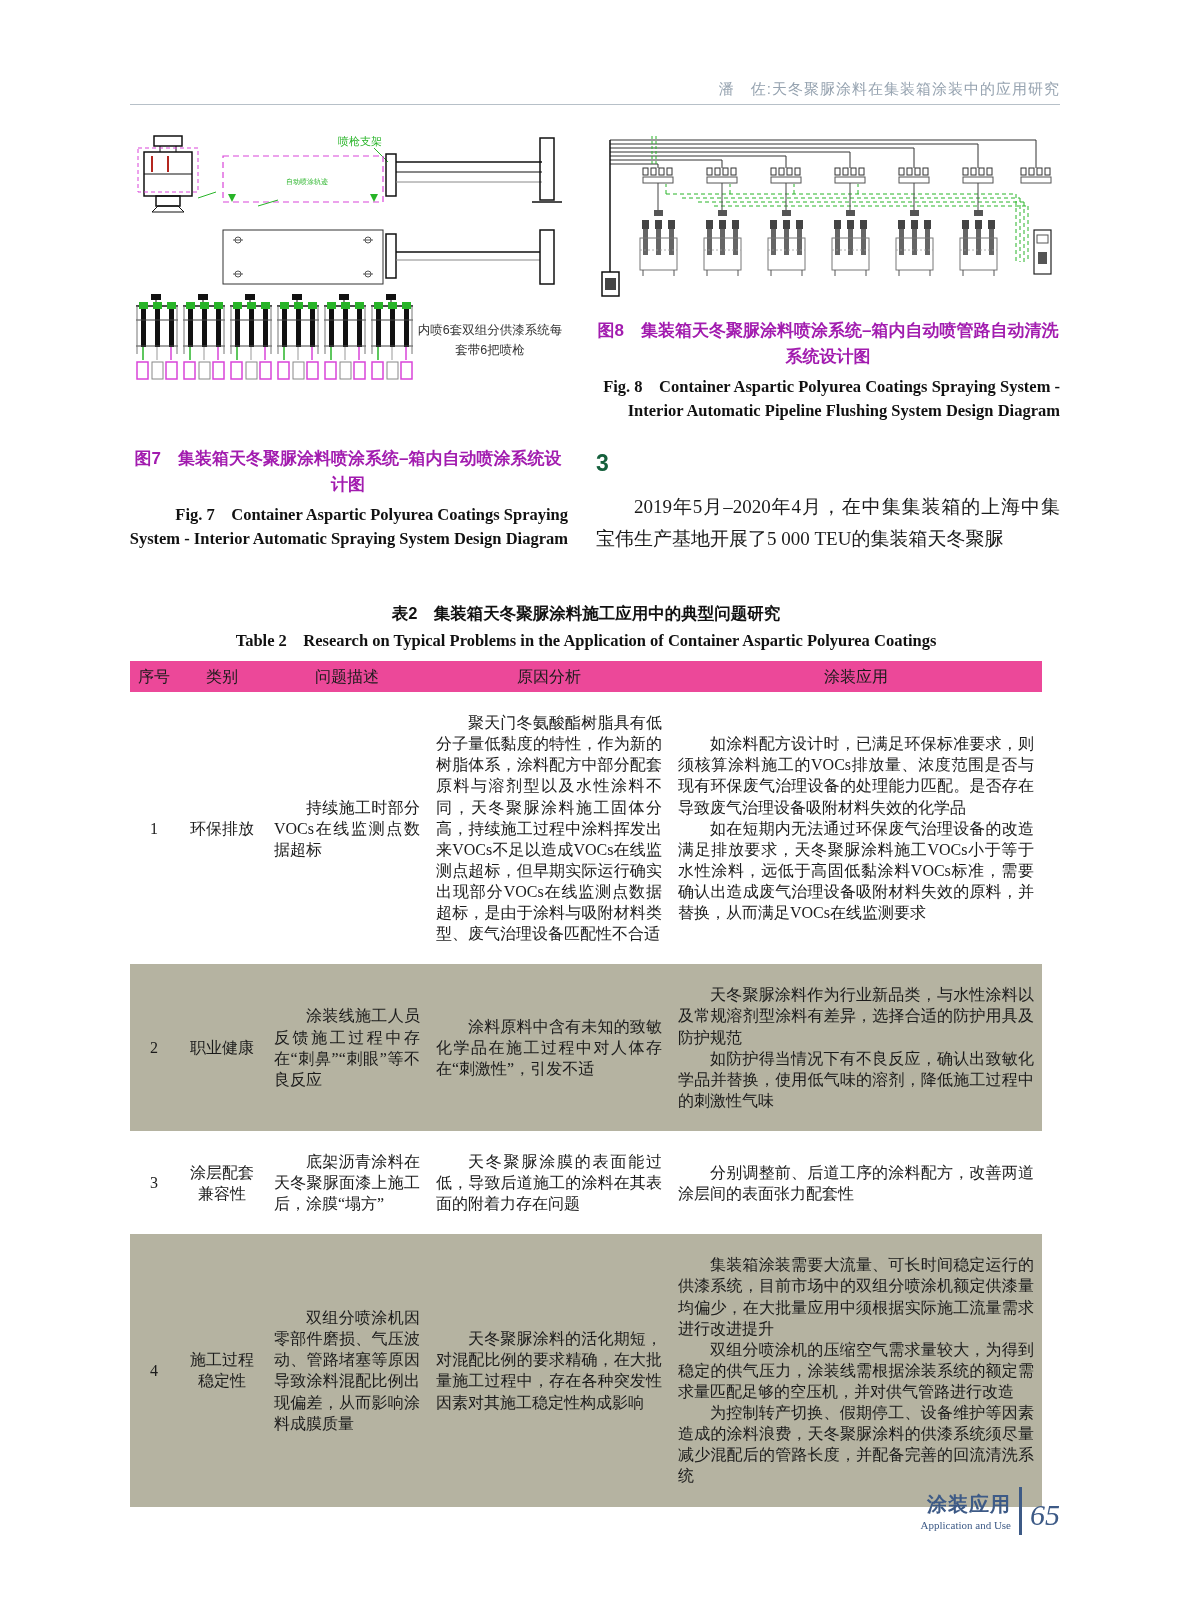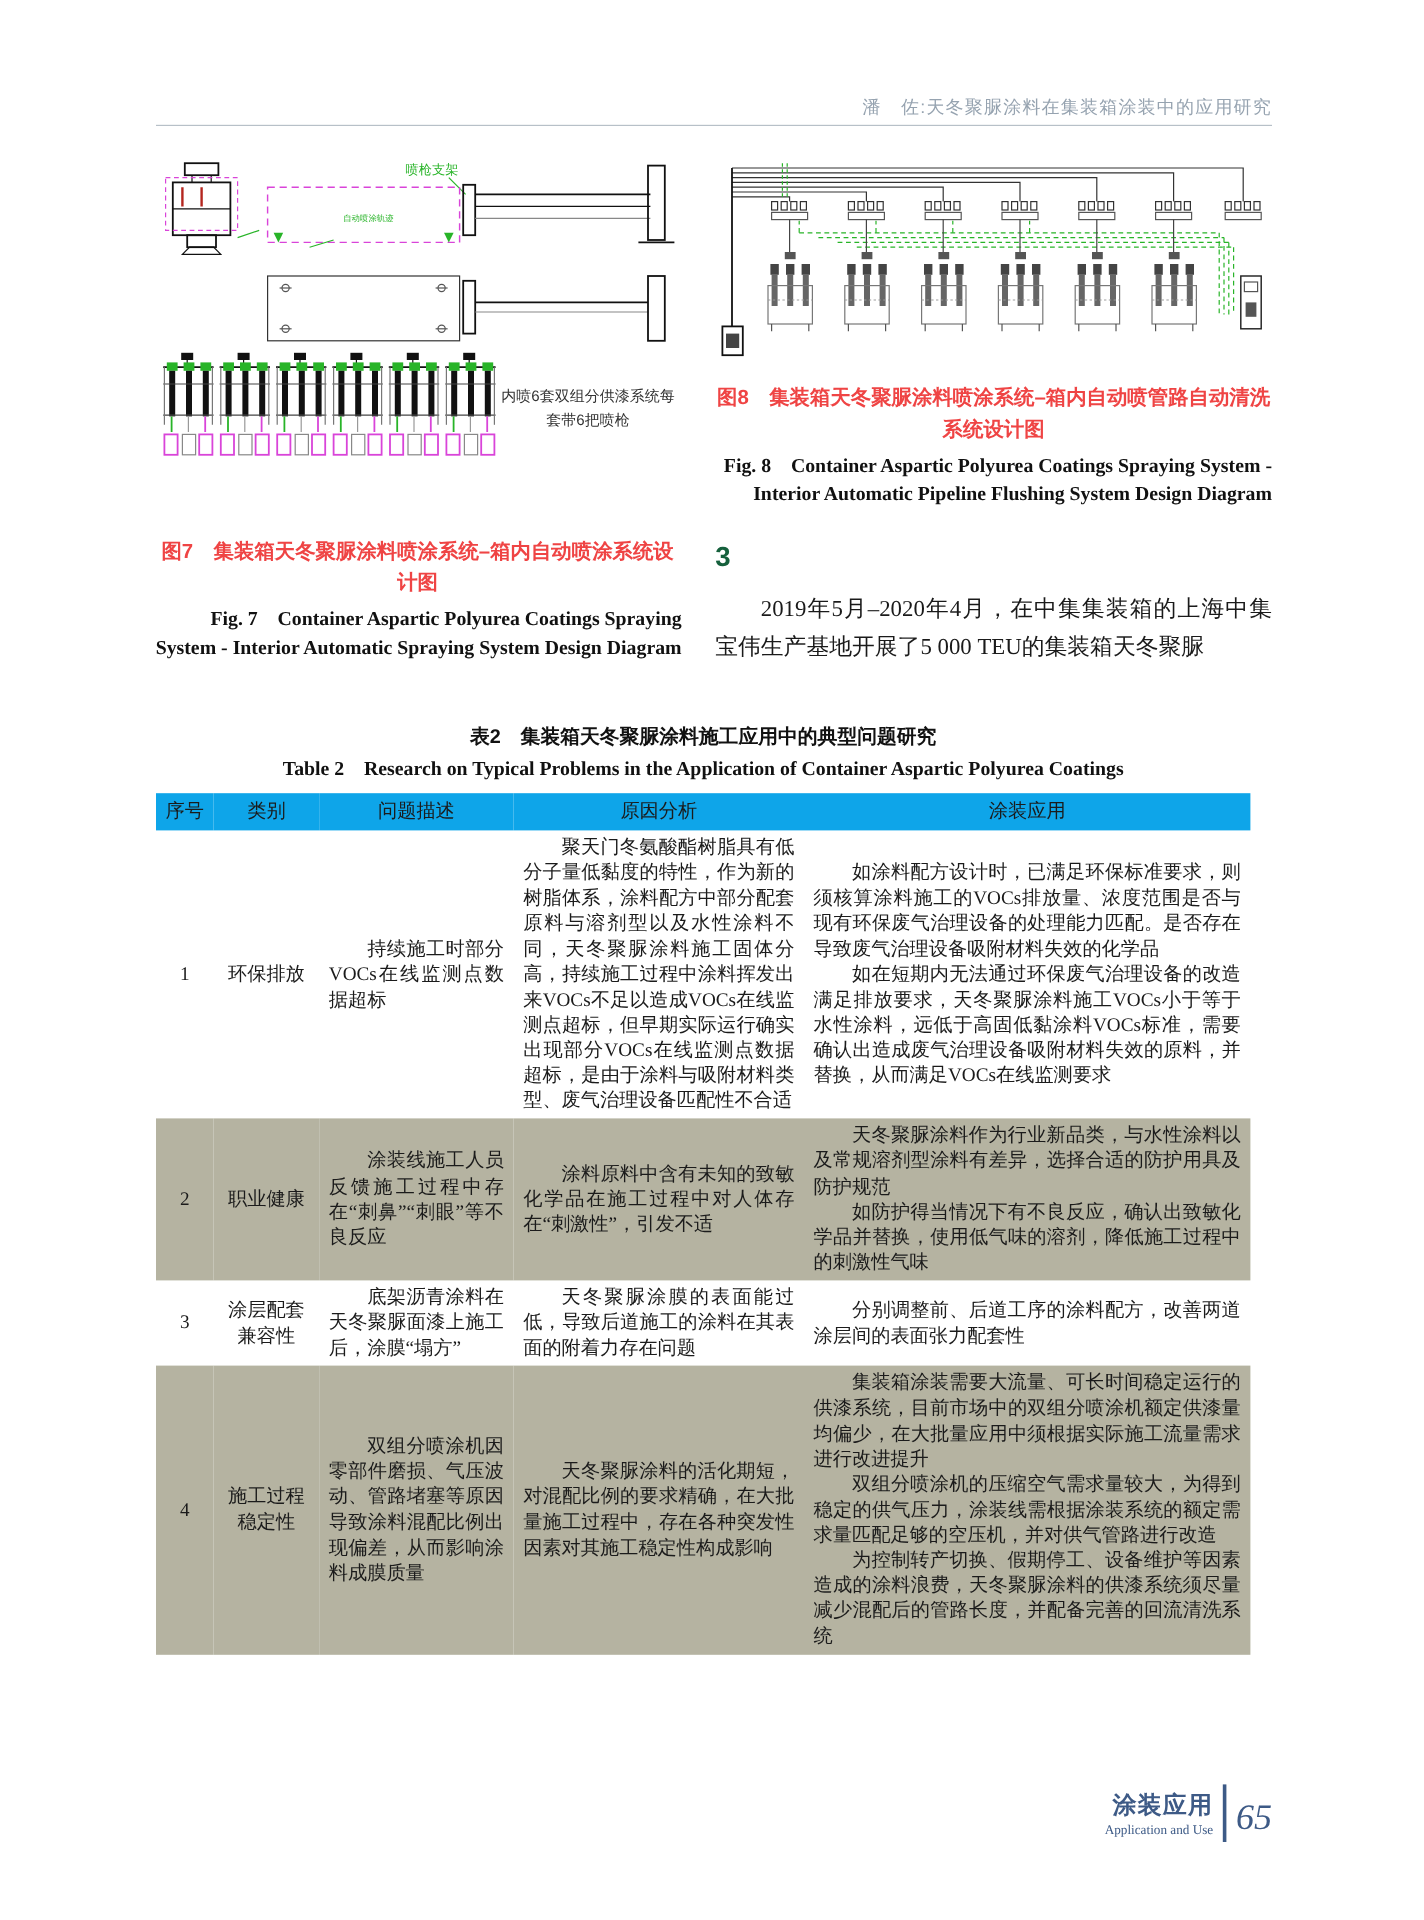--- a/index.html
+++ b/index.html
@@ -13,21 +13,21 @@
     position:absolute;top:80px;right:127px;
     font-size:15px;letter-spacing:1px;color:#96a3b0;
   }
   .header-rule{
     position:absolute;top:104px;left:130px;right:127px;height:1px;background:#b7c0c8;
   }
   
   .col-left{position:absolute;left:128px;top:134px;width:440px;}
   .col-right{position:absolute;left:596px;top:134px;width:464px;}
   .caption-cn{
-    font-weight:bold;font-size:17px;line-height:1.55;text-align:center;color:#ef4444;
+    font-weight:bold;font-size:17px;line-height:1.55;text-align:center;color:#a21caf;
     margin-top:8px;
   }
   .caption-en{
     font-family:Liberation Serif, serif;font-weight:bold;font-size:16.5px;
     line-height:1.5;text-align:right;color:#111;margin-top:4px;
   }
   
   .sec-heading{
     margin-top:26px;color:#15603c;font-weight:bold;font-size:23px;
     display:flex;align-items:baseline;
@@ -42,24 +42,24 @@
   .tbl-title-cn{font-weight:bold;font-size:16.5px;text-align:center;color:#111;}
   .tbl-title-en{
     font-family:"Liberation Serif",serif;font-weight:bold;font-size:16.5px;
     text-align:center;color:#111;margin-top:5px;
   }
   table.problems{
     border-collapse:collapse;table-layout:fixed;width:912px;margin-top:9px;
     font-family:"Liberation Serif",serif;font-size:16px;line-height:1.32;color:#1b1b1b;
   }
   table.problems th{
-    background:#0ea5e9;font-weight:normal;font-size:16px;padding:5px 4px;
+    background:#ec4899;font-weight:normal;font-size:16px;padding:5px 4px;
     text-align:center;vertical-align:middle;
   }
-  table.problems td{padding:4px 8px;vertical-align:middle;}
+  table.problems td{padding:20px 8px;vertical-align:middle;}
   table.problems tbody tr:nth-child(even){background:#b5b3a1;}
   td.c-no{text-align:center;}
   td.c-cat{text-align:center;}
   td p{margin:0;text-indent:2em;text-align:justify;}
   
   .footer{
     position:absolute;top:1487px;right:127px;display:flex;align-items:center;
     color:#3d5a86;
   }
   .footer-text{text-align:right;margin-right:8px;}

